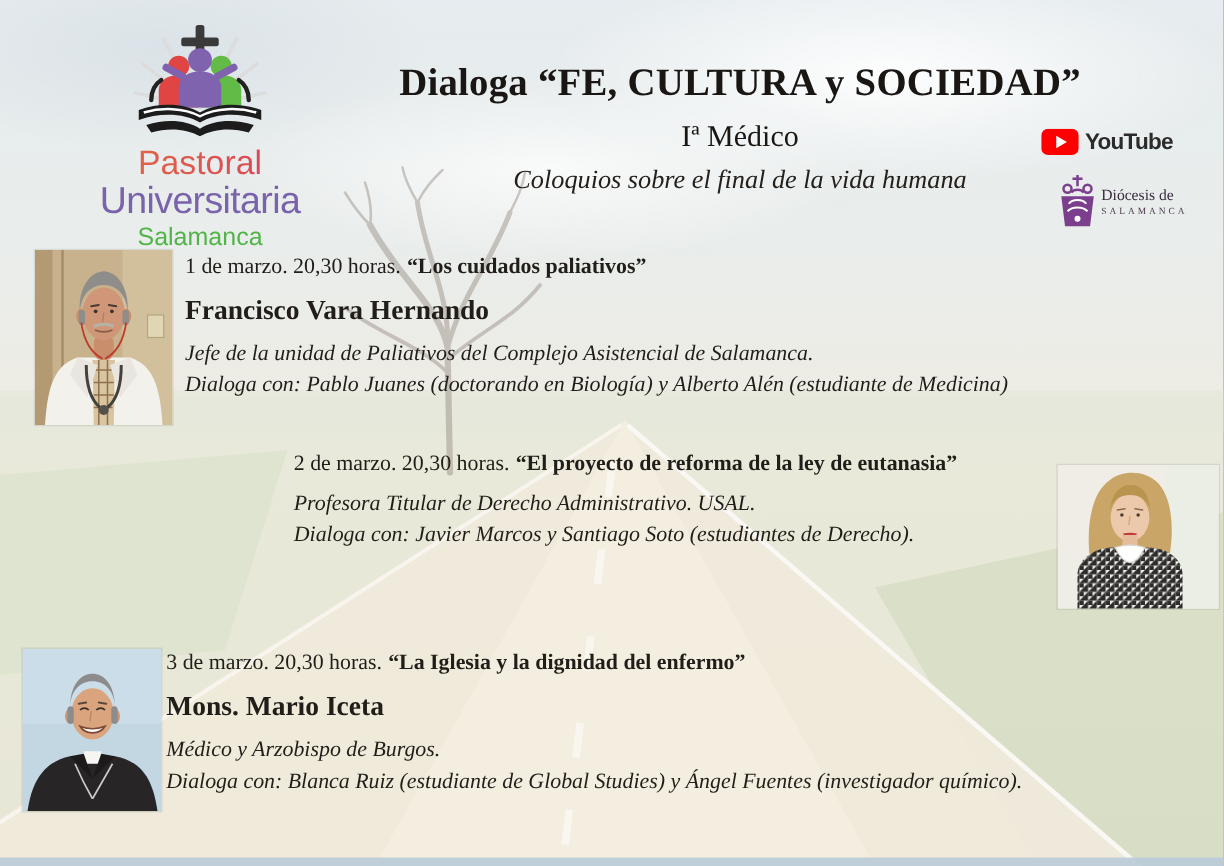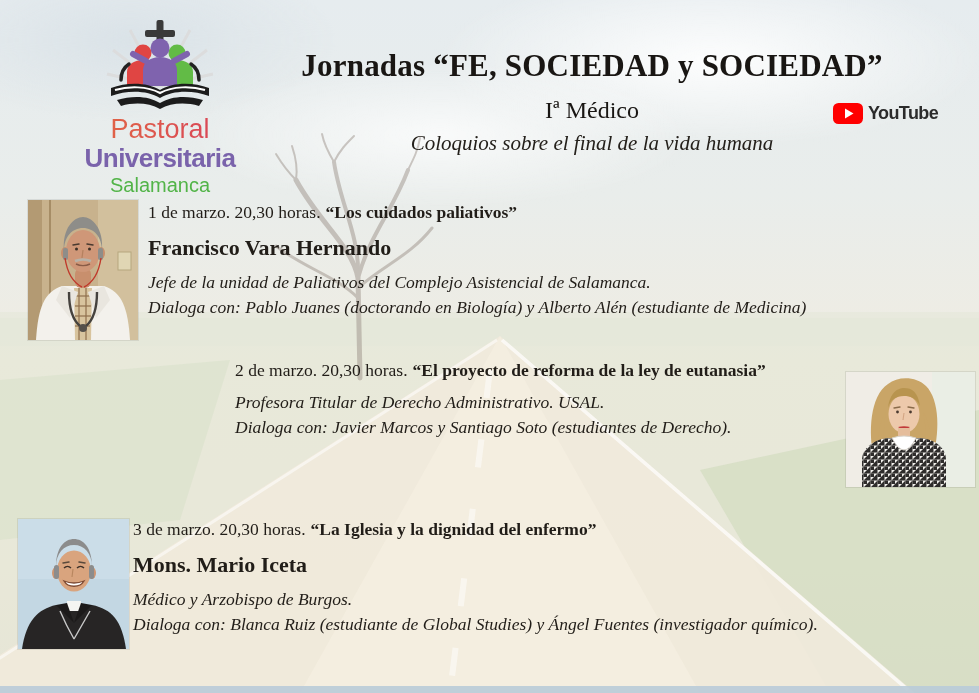--- a/index.html
+++ b/index.html
@@ -13,21 +13,21 @@
   .c1{left:430px;top:-30px;width:560px;height:180px;background:radial-gradient(ellipse at center,rgba(255,255,255,.9),rgba(255,255,255,0) 70%);}
   .c2{left:-80px;top:-40px;width:420px;height:160px;background:radial-gradient(ellipse at center,rgba(215,224,230,.8),rgba(215,224,230,0) 70%);}
   .c3{left:180px;top:60px;width:520px;height:150px;background:radial-gradient(ellipse at center,rgba(255,255,255,.75),rgba(255,255,255,0) 70%);}
   .bgsvg{position:absolute;left:0;top:0;}
 
   
   .org-logo{position:absolute;left:52px;top:16px;width:216px;text-align:center;
     font-family:"Liberation Sans","DejaVu Sans",sans-serif;line-height:1.08;}
   .org-logo .line1{font-size:27px;font-weight:normal;color:#d84b50;
     background:linear-gradient(90deg,#e4713f,#d63a5e);-webkit-background-clip:text;background-clip:text;-webkit-text-fill-color:transparent;}
-  .org-logo .line2{font-size:26px;font-weight:bold;color:#7a63ab;letter-spacing:-.5px;}
+  .org-logo .line2{font-size:30px;font-weight:normal;color:#7a63ab;letter-spacing:-.5px;}
   .org-logo .line3{font-size:20px;color:#52b448;margin-top:2px;}
 
   .head-text{position:absolute;left:205px;top:48px;width:774px;text-align:center;}
   .title{font-size:31px;font-weight:bold;letter-spacing:.2px;color:#191613;}
   .edition{font-size:24px;margin-top:13px;color:#191613;}
   .subtitle{font-size:21px;font-style:italic;margin-top:7px;color:#24201b;}
 
   .yt{position:absolute;left:833px;top:103px;display:flex;align-items:flex-start;gap:5px;}
   .yt-label{font-family:"Liberation Sans","DejaVu Sans",sans-serif;font-weight:bold;
     font-size:18px;color:#2b2b2b;letter-spacing:-.6px;}
@@ -114,33 +114,51 @@
         <path d="M16,74 C30,70 48,70 61,77 C74,70 92,70 106,74" stroke="#ffffff" stroke-width="2" fill="none"></path>
         <path d="M18,84 C34,79 50,80 61,87 C72,80 88,79 104,84 L100,90 C86,86 72,87 61,93 C50,87 36,86 22,90 Z" fill="#1c1c1c"></path>
       </g>
     </svg>
     <div class="line1">Pastoral</div>
     <div class="line2">Universitaria</div>
     <div class="line3">Salamanca</div>
   </div>
 
   <div class="head-text">
-    <div class="title">Jornadas “FE, SOCIEDAD y SOCIEDAD”</div>
+    <div class="title">Dialoga “FE, CULTURA y SOCIEDAD”</div>
     <div class="edition">Iª Médico</div>
     <div class="subtitle">Coloquios sobre el final de la vida humana</div>
   </div>
 
   <div class="yt">
     <svg width="30" height="21" viewBox="0 0 30 21" aria-hidden="true">
       <rect x="0" y="0" width="30" height="21" rx="5.5" fill="#ff0000"></rect>
       <polygon points="12,5.5 20.5,10.5 12,15.5" fill="#ffffff"></polygon>
     </svg>
     <span class="yt-label">YouTube</span>
   </div>
 
+  <div class="diocese">
+    <svg width="34" height="44" viewBox="0 0 34 44" aria-hidden="true">
+      <g fill="none" stroke="#7b3f8e" stroke-width="2">
+        <path d="M17,1 L17,10"></path>
+        <path d="M13,4 L21,4"></path>
+        <circle cx="9" cy="12" r="3.2"></circle>
+        <circle cx="25" cy="12" r="3.2"></circle>
+        <path d="M12,15 C14,12 20,12 22,15"></path>
+      </g>
+      <path d="M4,18 L30,18 L27,42 L7,42 Z" fill="#7b3f8e"></path>
+      <path d="M10,24 C13,20 21,20 24,24 M9,30 C13,26 21,26 25,30" stroke="#ffffff" stroke-width="1.6" fill="none"></path>
+      <circle cx="17" cy="36" r="2.4" fill="#ffffff"></circle>
+    </svg>
+    <div class="dio-text">
+      <div class="dio-l1">Diócesis de</div>
+      <div class="dio-l2">SALAMANCA</div>
+    </div>
+  </div>
 
   <svg class="photo ph1" viewBox="0 0 110 140" preserveAspectRatio="none" aria-hidden="true">
     <rect width="110" height="140" fill="#c8b28d"></rect>
     <rect x="0" y="0" width="14" height="140" fill="#b39a73"></rect>
     <rect x="70" y="0" width="40" height="140" fill="#d2c09d"></rect>
     <line x1="22" y1="0" x2="22" y2="140" stroke="#a68d66" stroke-width="2"></line>
     <rect x="90" y="52" width="13" height="18" fill="#e0d6b4" stroke="#b5a67f"></rect>
     <path d="M8,140 C10,108 16,92 34,86 L76,86 C94,92 100,108 102,140 Z" fill="#f3f1ec"></path>
     <polygon points="46,88 64,88 63,140 47,140" fill="#d8c49e"></polygon>
     <g stroke="#7d5b3a" stroke-width="1.2" opacity="0.8">

